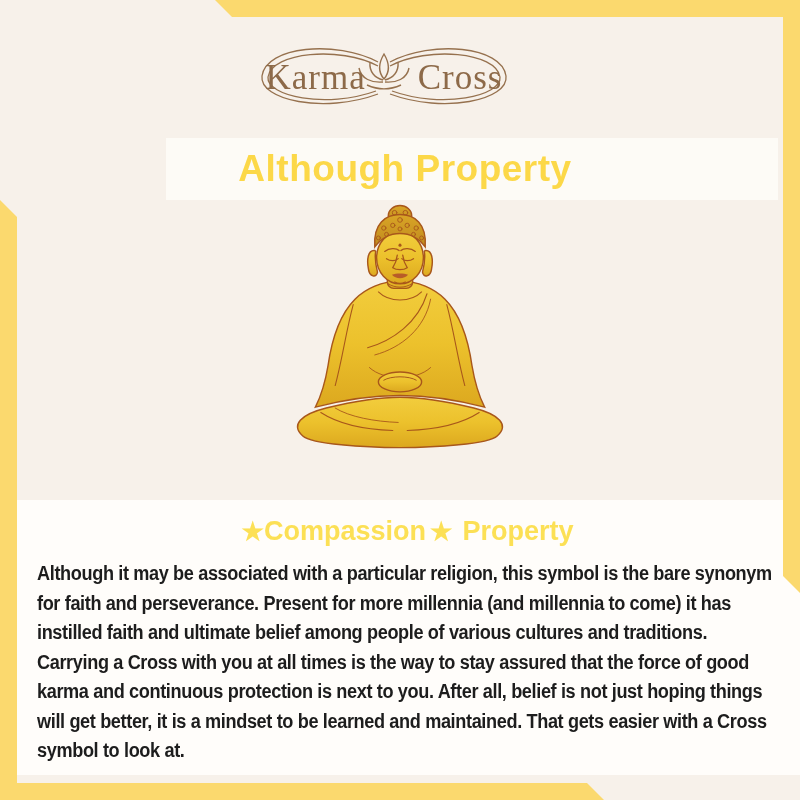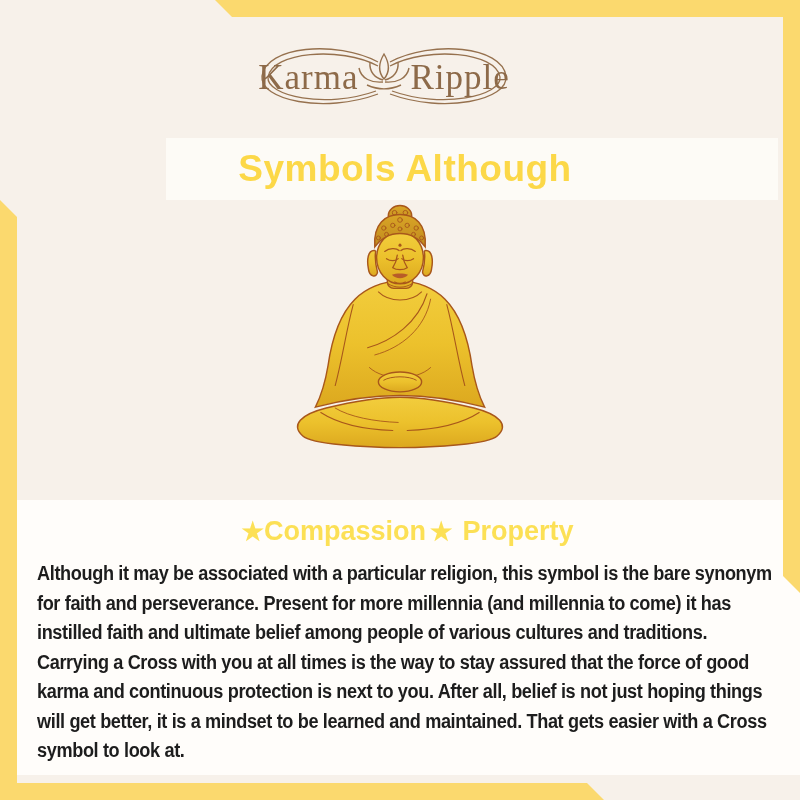--- a/index.html
+++ b/index.html
@@ -67,26 +67,26 @@
         <path d="M156,18 C150,28 150,36 156,43 C162,36 162,28 156,18 Z"></path>
         <path d="M142,26 C141,36 147,42 155,44"></path>
         <path d="M170,26 C171,36 165,42 157,44"></path>
         <path d="M131,32 C133,43 144,47 155,46"></path>
         <path d="M181,32 C179,43 168,47 157,46"></path>
         <path d="M139,49 C150,54 162,54 173,49"></path>
       </g>
     </svg>
     <div class="words">
       <span>Karma</span>
-      <span>Ripple</span>
+      <span>Cross</span>
     </div>
   </div>
 
   <div class="title-banner">
-    <h1>Symbols Although</h1>
+    <h1>Although Property</h1>
   </div>
 
   <div class="buddha">
     <svg viewBox="0 0 260 285">
       <defs>
         <linearGradient id="gold" x1="0" y1="0" x2="0" y2="1">
           <stop offset="0" stop-color="#f2cd3d"></stop>
           <stop offset="0.5" stop-color="#ecc12c"></stop>
           <stop offset="1" stop-color="#dca81f"></stop>
         </linearGradient>

